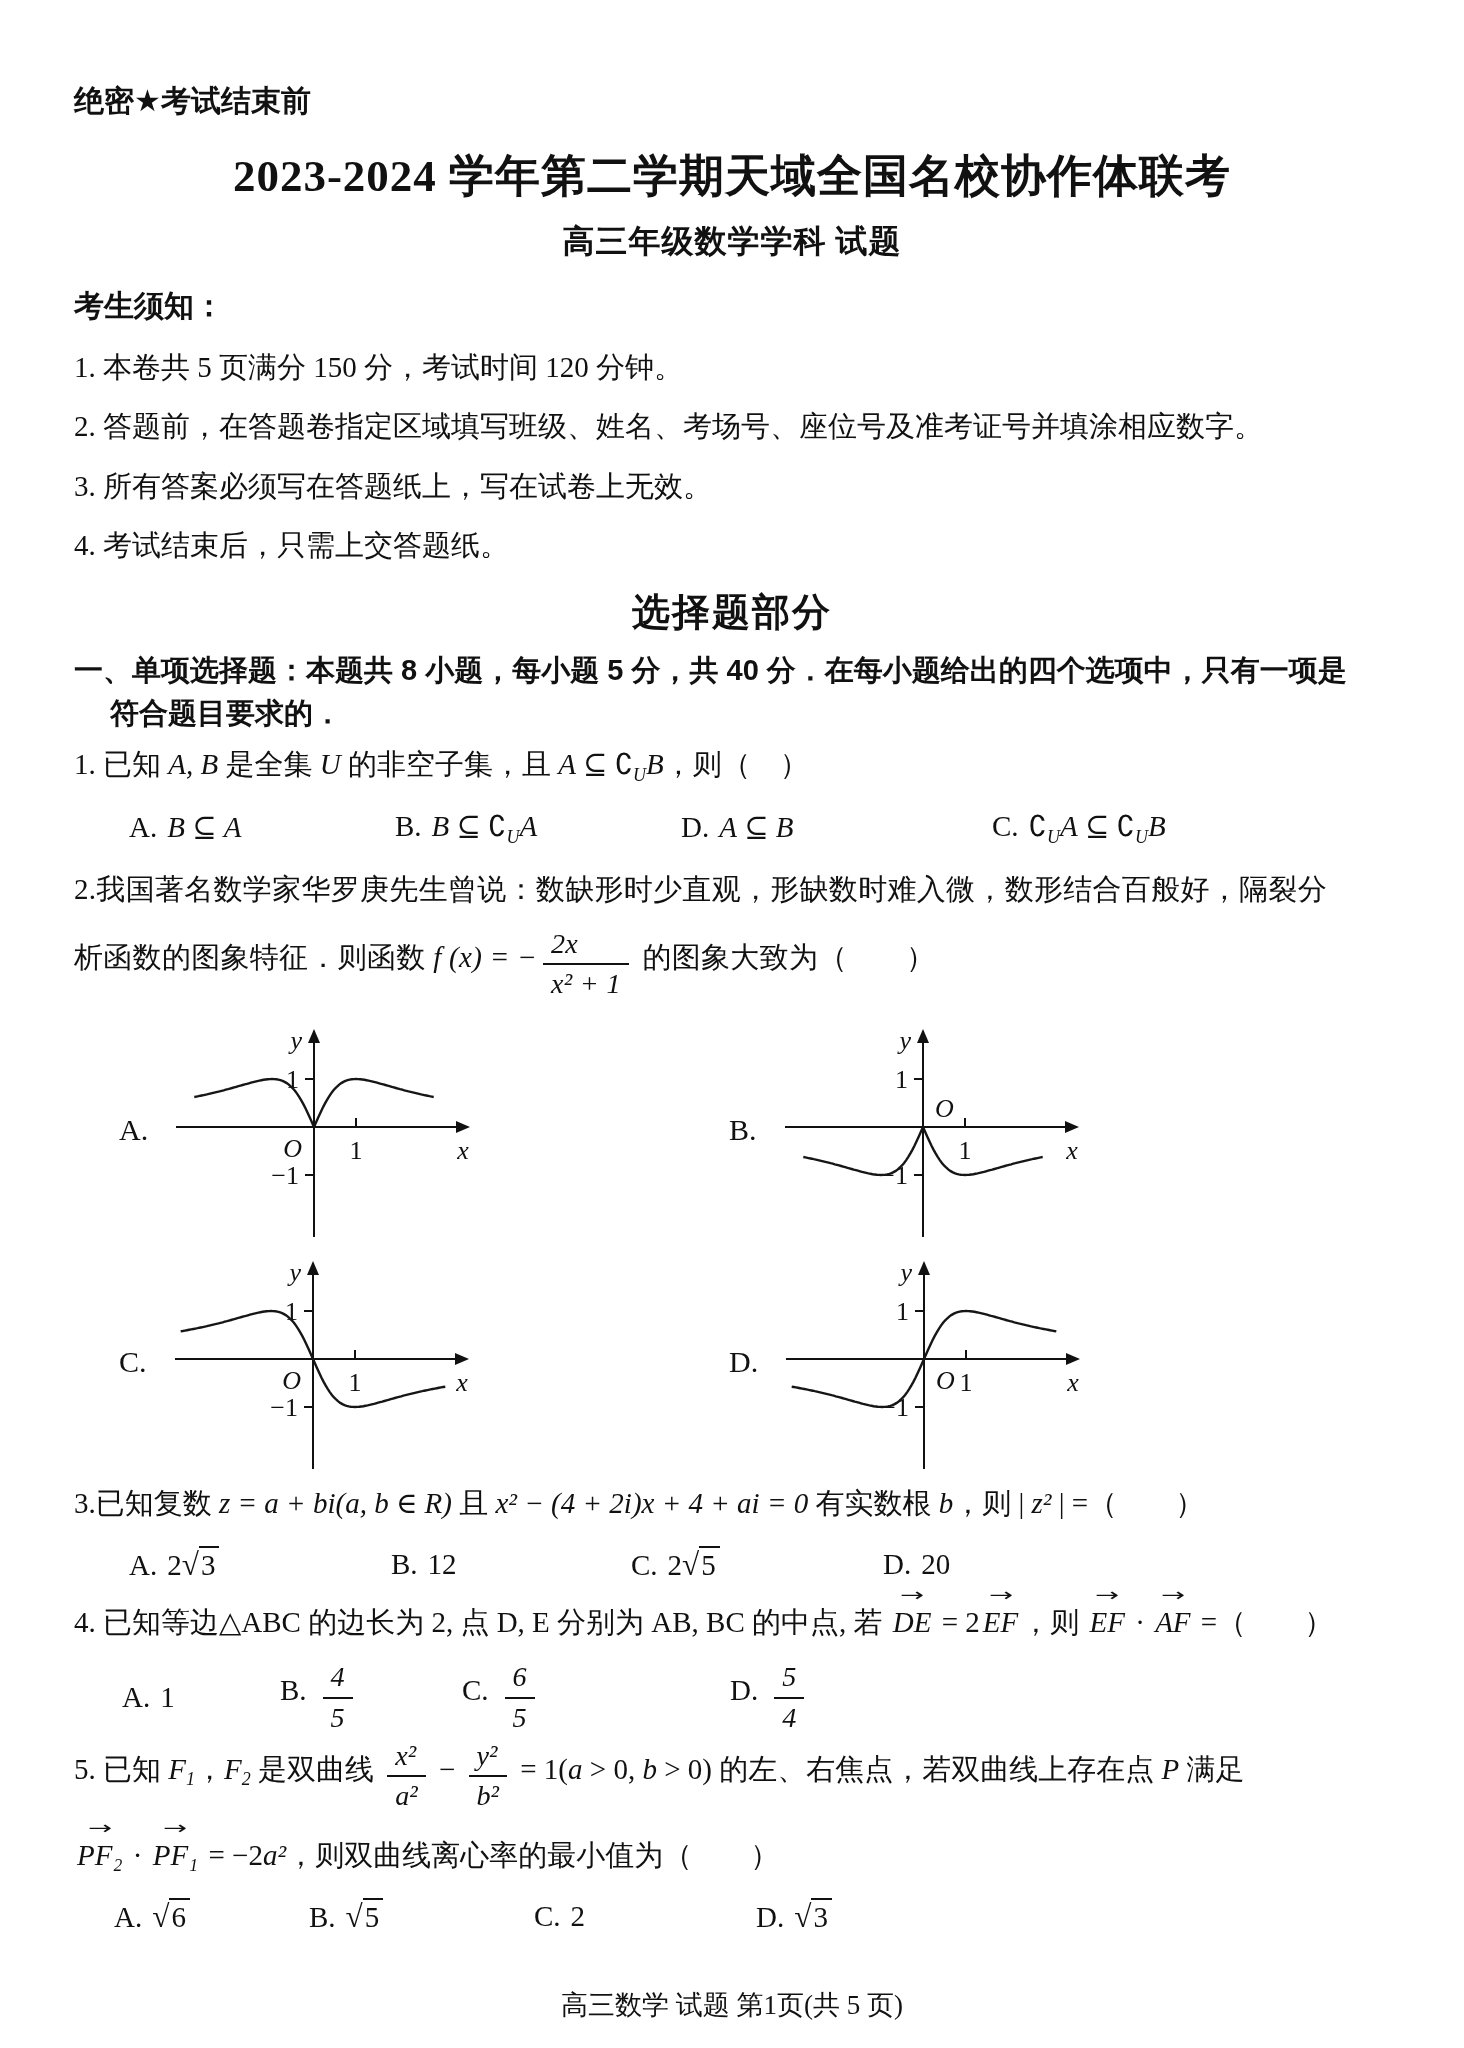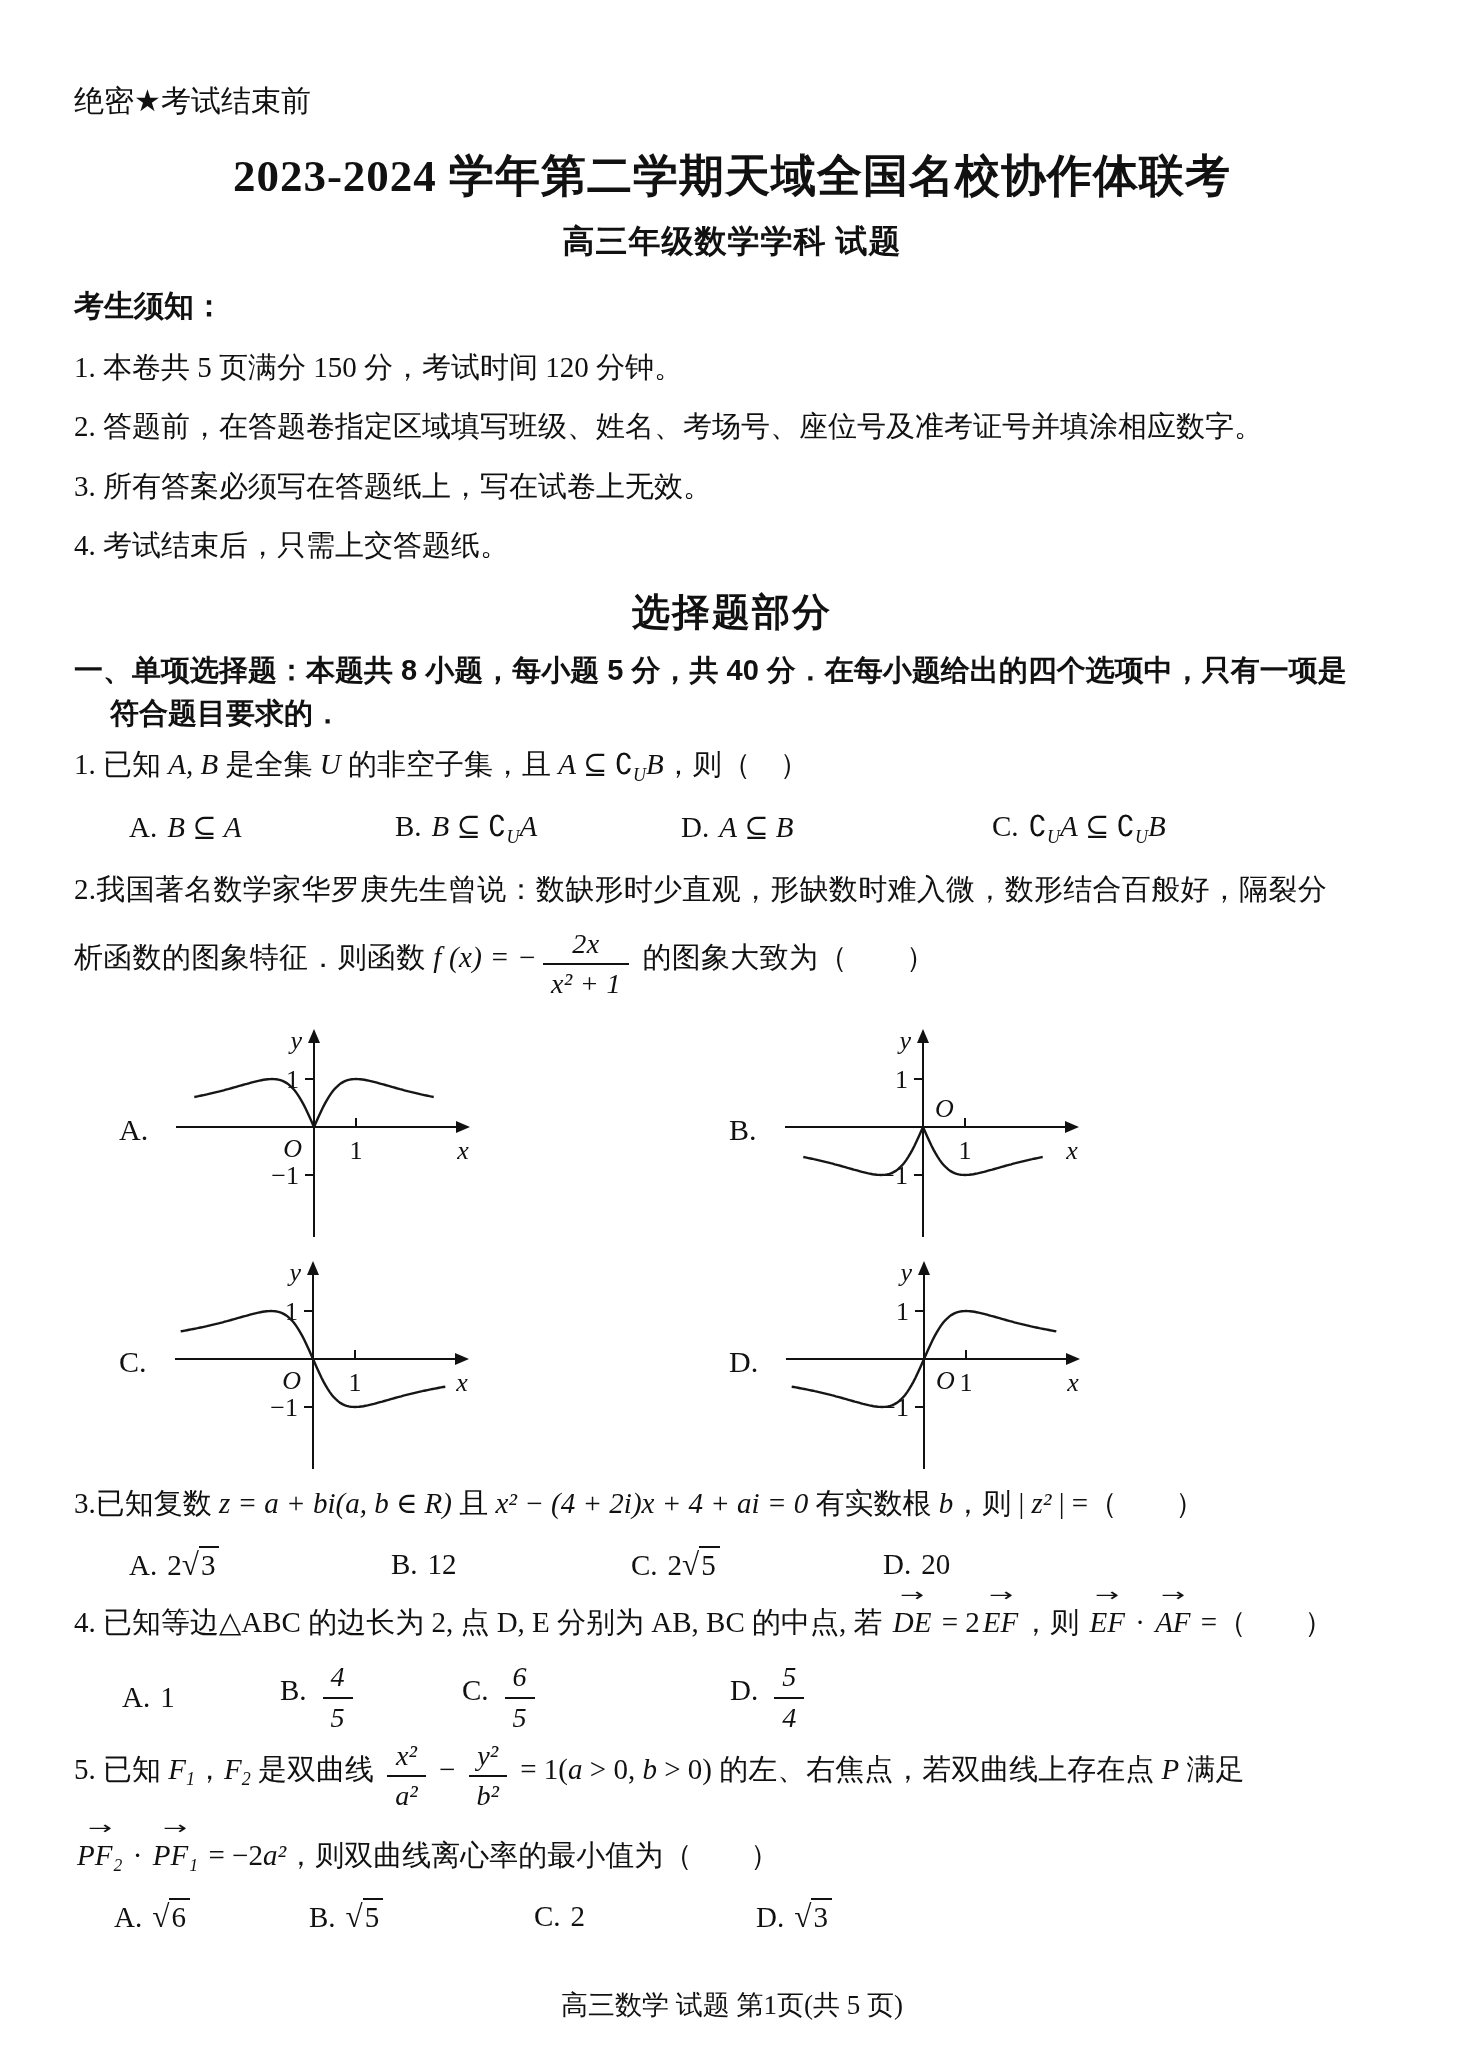--- a/index.html
+++ b/index.html
@@ -3,36 +3,36 @@
 <meta charset="utf-8">
 <style>
   html,body{margin:0;padding:0;}
   body{
     width:1464px;height:2048px;box-sizing:border-box;
     background:#ffffff;color:#111;
     padding:78px 74px 30px 74px;
     font-family:"Liberation Serif","DejaVu Serif",serif;
     font-size:29px;line-height:1.5;overflow:hidden;
   }
-  .classification{font-family:"Liberation Sans","DejaVu Sans",sans-serif;font-weight:400;font-size:30px;margin-bottom:20px;}
+  .classification{font-family:"Liberation Sans","DejaVu Sans",sans-serif;font-weight:700;font-size:30px;margin-bottom:20px;}
   .title{text-align:center;font-weight:700;font-size:45px;margin:10px 0 2px 0;letter-spacing:1px;}
   .subtitle{text-align:center;font-weight:700;font-size:32px;margin:6px 0 6px 0;letter-spacing:1px;}
   .notice-heading{font-family:"Liberation Sans","DejaVu Sans",sans-serif;font-weight:700;font-size:30px;margin:18px 0;}
   .notice-item{font-size:29px;margin:16px 0;}
   .section-title{font-family:"Liberation Sans","DejaVu Sans",sans-serif;text-align:center;font-weight:700;font-size:38px;margin:12px 0 8px 0;letter-spacing:2px;}
   .intro{font-family:"Liberation Sans","DejaVu Sans",sans-serif;font-weight:700;font-size:29px;line-height:1.5;}
   .intro2{text-indent:36px;margin-bottom:6px;}
   .q{margin-top:4px;}
   .stem{font-size:29px;line-height:1.55;}
   .opts{display:grid;font-size:29px;margin:16px 0 6px 0;padding-left:55px;align-items:center;}
   .opt{white-space:nowrap;}
   .opt-label{margin-right:10px;}
   .mi{font-style:italic;font-family:"Liberation Serif","DejaVu Serif",serif;}
   sub.msub{font-size:0.62em;font-style:italic;}
-  .frac{display:inline-block;vertical-align:-0.95em;text-align:center;margin:0 6px;line-height:1.15;font-size:0.97em;}
+  .frac{display:inline-block;vertical-align:-0.95em;text-align:left;margin:0 6px;line-height:1.15;font-size:0.97em;}
   .frac .num{display:block;padding:0 8px 3px 8px;border-bottom:2.5px solid #111;}
   .frac .den{display:block;padding:3px 8px 0 8px;}
   .sqrt{white-space:nowrap;display:inline-block;}
   .sqrt .rsign{font-size:1.08em;}
   .sqrt .radicand{border-top:2.2px solid #111;padding:1px 4px 0 2px;}
   .vec{display:inline-block;position:relative;font-style:italic;padding:0 3px;margin-top:6px;}
   .vec::after{content:"→";position:absolute;left:50%;top:-0.78em;transform:translateX(-50%) scaleX(1.6);font-size:0.62em;font-style:normal;line-height:1;font-family:"DejaVu Sans","Liberation Sans",sans-serif;}
   .q2line{margin:16px 0;letter-spacing:0.3px;}
   .q2line-f{margin:8px 0 0 0;}
   .graphs{margin-top:14px;}

